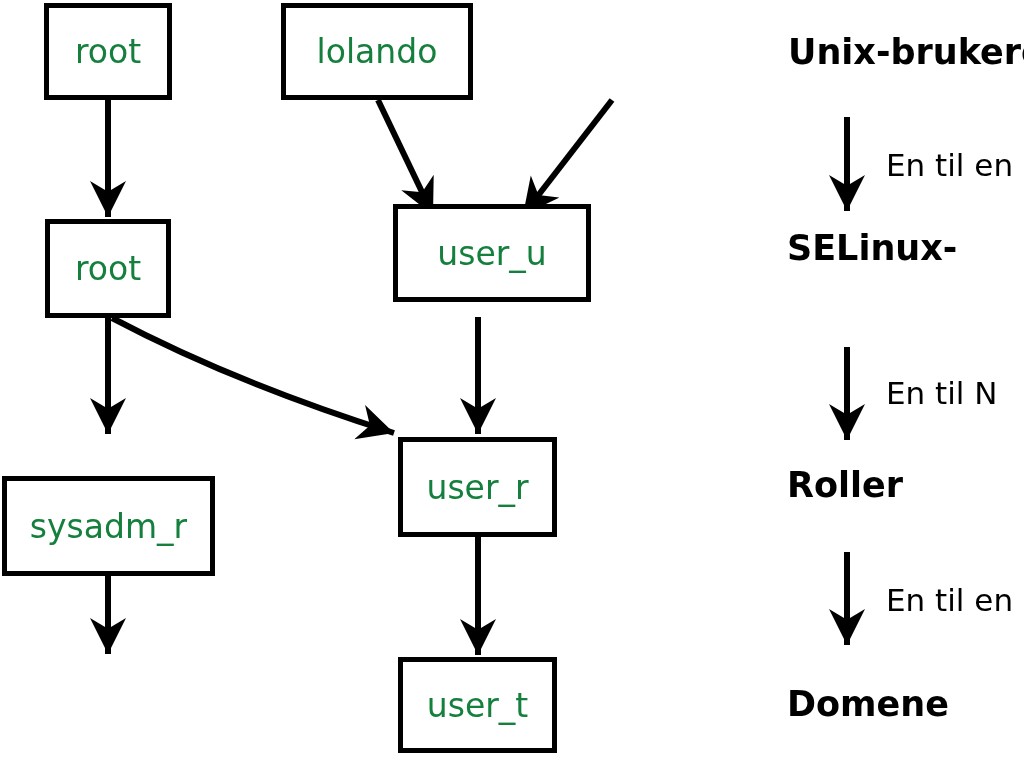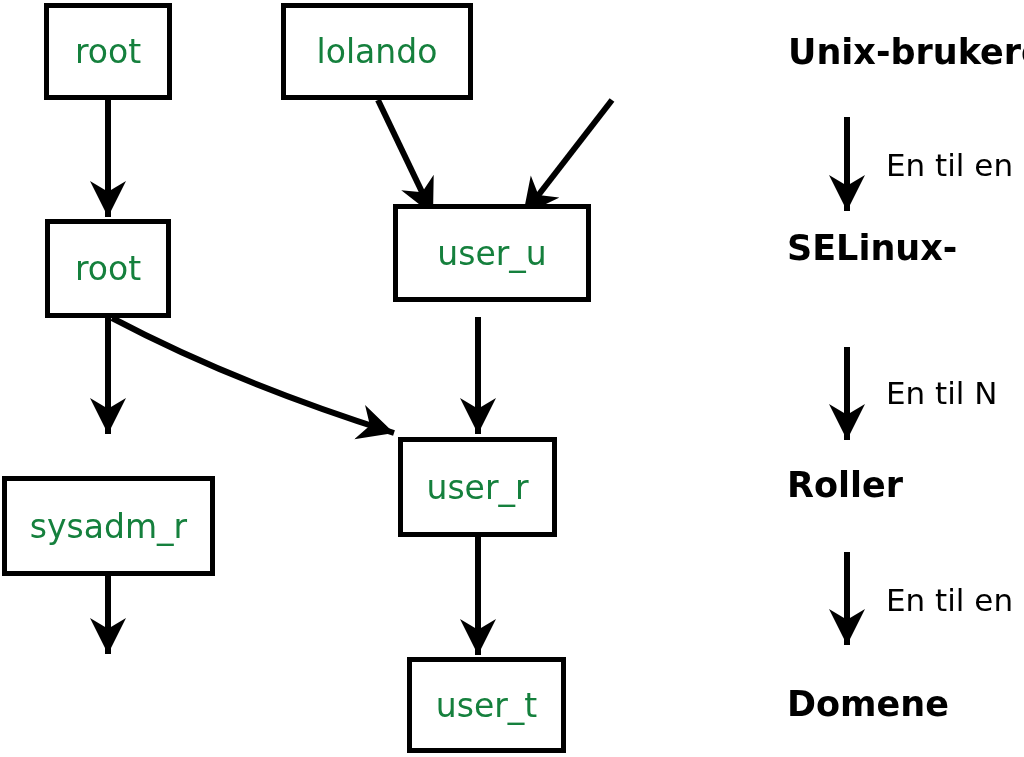--- a/index.html
+++ b/index.html
@@ -31,21 +31,21 @@
   }
   
   .n-unix-root   {left:44px;  top:3px;   width:128px; height:97px;}
   .n-hertzog     {left:281px; top:3px;   width:192px; height:97px;}
   .n-lolando     {left:515px; top:3px;   width:193px; height:97px;}
   .n-sel-root    {left:45px;  top:219px; width:126px; height:99px;}
   .n-user-u      {left:393px; top:204px; width:198px; height:98px;}
   .n-sysadm-r    {left:2px;   top:436px; width:213px; height:100px;margin-top:40px;}
   .n-user-r      {left:398px; top:437px; width:159px; height:100px;}
   .n-sysadm-t    {left:2px;   top:657px; width:213px; height:96px;}
-  .n-user-t      {left:398px; top:657px; width:159px; height:96px;margin-left:9px;}
+  .n-user-t      {left:398px; top:657px; width:159px; height:96px;}
 
   .legend-text{
     position:absolute;
     color:#000000;
     white-space:nowrap;
   }
   .legend-heading{
     font-weight:bold;
     font-size:35px;
     line-height:45px;

